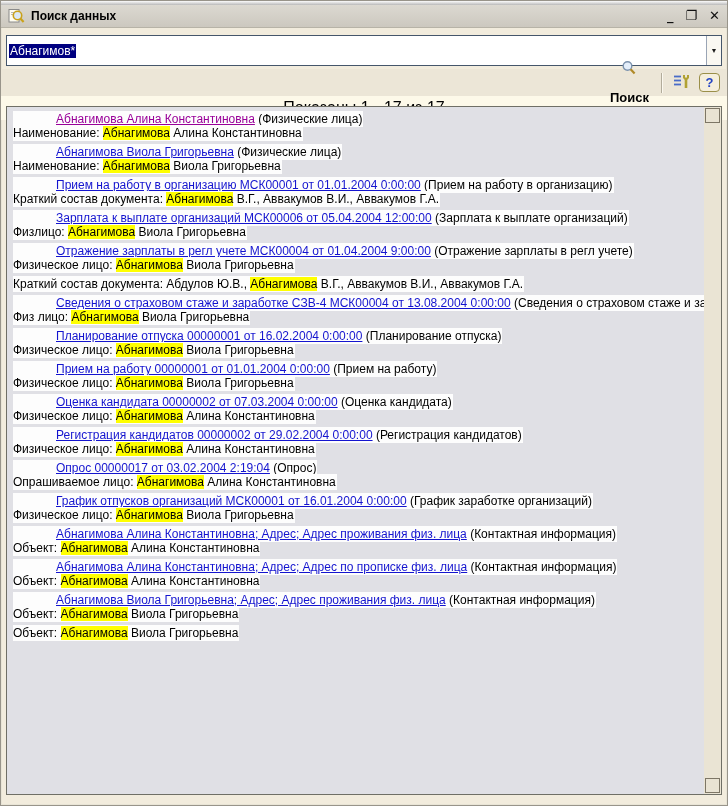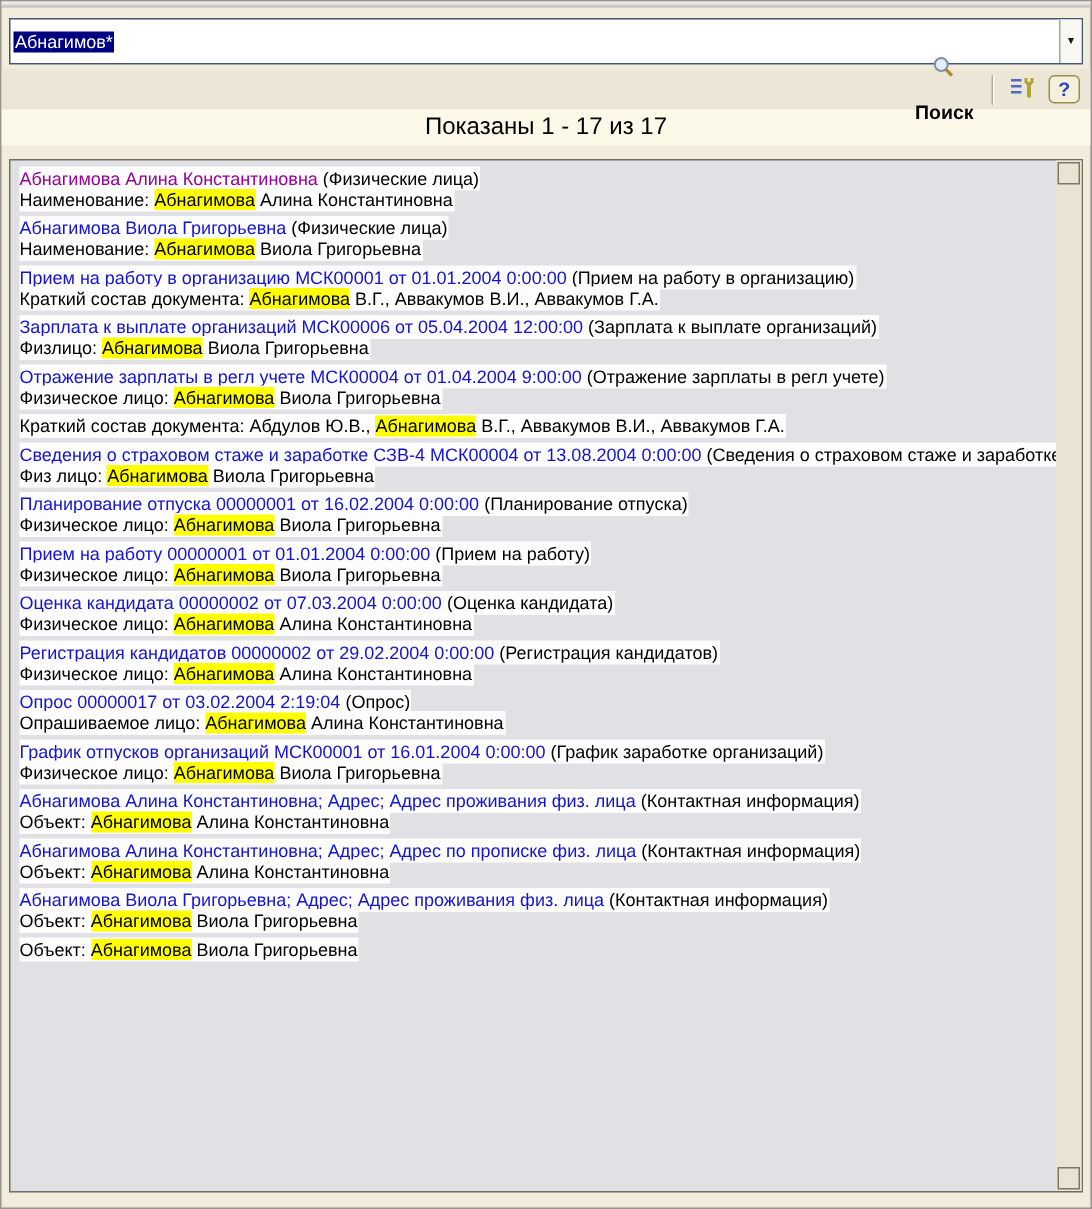--- a/index.html
+++ b/index.html
@@ -61,34 +61,51 @@
     position:absolute;left:5px;right:5px;top:105px;bottom:10px;
     border:1px solid #6f6f66;background:#e0e0e5;
   }
   .rows{
     position:absolute;left:0;top:0;right:17px;bottom:0;
     overflow:hidden;padding:5px 0 0 6px;
   }
   .row{margin-bottom:5px;}
   .line{line-height:14px;font-size:12px;white-space:nowrap;}
   .linebg{background:#fdfdfd;padding:1px 1px 1px 0;}
-  a.link{color:#1414cf;cursor:pointer;}
+  a.link{color:#1414cf;text-decoration:underline;cursor:pointer;margin-left:43px;}
   a.link.visited{color:#990099;}
   .hl{background:#ffff00;color:#000;}
   .vscrollbar{position:absolute;top:0;right:0;bottom:0;width:17px;background:#eae4d4;}
   .sb-btn{position:absolute;left:1px;width:15px;height:15px;background:#e9e3d3;border:1px solid #7d7666;}
   .sb-btn.top{top:1px;}
   .sb-btn.bottom{bottom:1px;}
 </style>
 </head>
 <body>
 
 <div class="window">
   <div class="frame-top"></div>
 
+  <div class="titlebar">
+    <span class="title-icon">
+      <svg width="17" height="16" viewBox="0 0 17 16">
+        <rect x="1" y="1.5" width="10" height="12.5" fill="#fffdf2" stroke="#8a8a8a"></rect>
+        <line x1="3" y1="4.5" x2="9" y2="4.5" stroke="#b9b9b9"></line>
+        <line x1="3" y1="6.5" x2="9" y2="6.5" stroke="#b9b9b9"></line>
+        <circle cx="9.5" cy="7.5" r="4.2" fill="#dce9f7" stroke="#caa21a" stroke-width="1.6"></circle>
+        <line x1="12.4" y1="10.6" x2="15.6" y2="14" stroke="#caa21a" stroke-width="2.2"></line>
+      </svg>
+    </span>
+    <span class="title-text">Поиск данных</span>
+    <span class="win-btns">
+      <span class="win-btn">_</span>
+      <span class="win-btn">❐</span>
+      <span class="win-btn">✕</span>
+    </span>
+  </div>
 
   <div class="search-row">
     <div class="combo">
       <span class="combo-text"><span class="sel">Абнагимов*</span></span>
       <span class="combo-arrow">▼</span>
     </div>
   </div>
 
   <div class="toolbar">
     <button class="search-btn">

